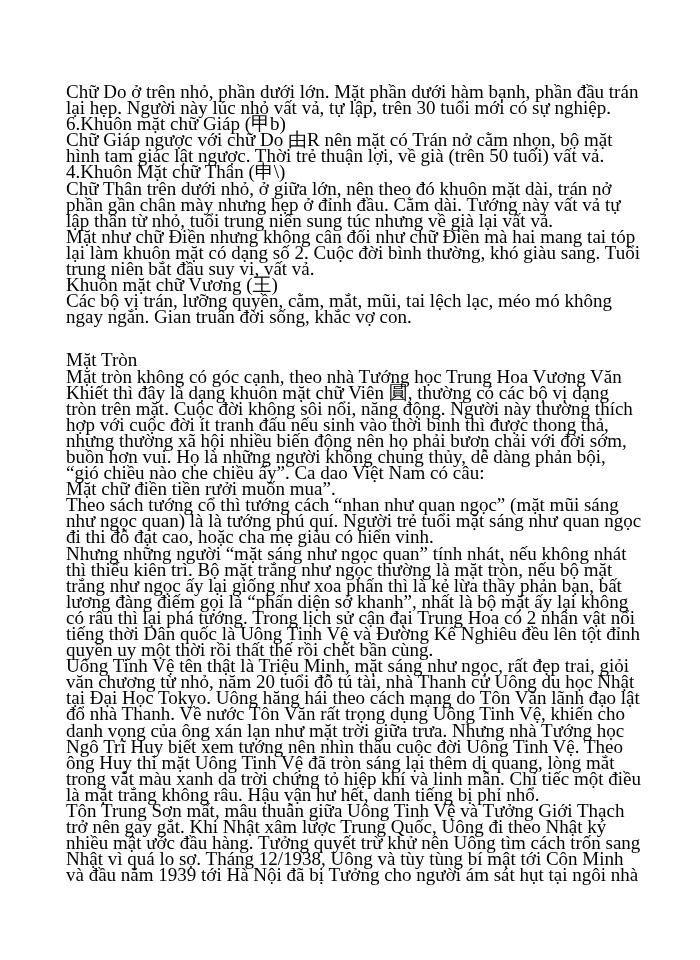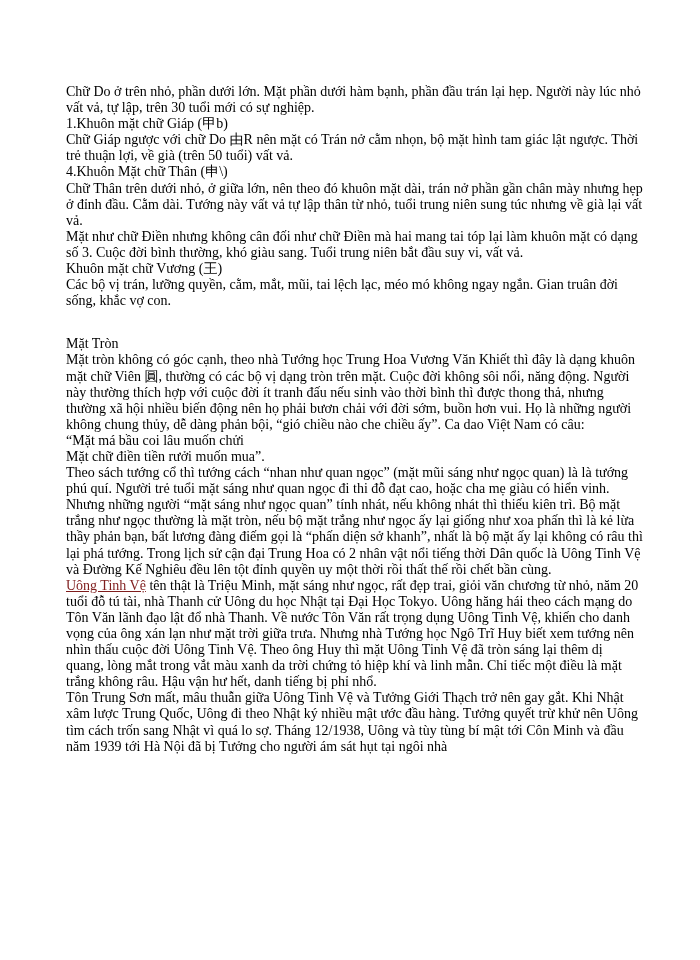--- a/index.html
+++ b/index.html
@@ -13,49 +13,47 @@
     position: relative;
     overflow: hidden;
   }
   .doc-page {
     position: absolute;
     top: 84px;
     left: 66px;
     width: 577px;
     color: #000000;
     font-family: "Liberation Serif", "DejaVu Serif", serif;
-    font-size: 14px;
+    font-size: 19px;
     line-height: 16.1px;
     text-align: left;
   }
   .doc-page p {
     margin: 0;
     padding: 0;
   }
   .doc-page p.gap-above {
     margin-top: 27px;
   }
   .highlight-red {
-    color: #7f1d1d;
-    text-decoration: underline;
+    color: #000000;
   }
 </style>
 </head>
 <body>
 
 <div class="doc-page">
   <p>Chữ Do ở trên nhỏ, phần dưới lớn. Mặt phần dưới hàm bạnh, phần đầu trán lại hẹp. Người này lúc nhỏ vất vả, tự lập, trên 30 tuổi mới có sự nghiệp.</p>
-  <p>1.Khuôn mặt chữ Giáp (甲b)</p>
+  <p>6.Khuôn mặt chữ Giáp (甲b)</p>
   <p>Chữ Giáp ngược với chữ Do 由R nên mặt có Trán nở cằm nhọn, bộ mặt hình tam giác lật ngược. Thời trẻ thuận lợi, về già (trên 50 tuổi) vất vả.</p>
   <p>4.Khuôn Mặt chữ Thân (申\)</p>
   <p>Chữ Thân trên dưới nhỏ, ở giữa lớn, nên theo đó khuôn mặt dài, trán nở phần gần chân mày nhưng hẹp ở đỉnh đầu. Cằm dài. Tướng này vất vả tự lập thân từ nhỏ, tuổi trung niên sung túc nhưng về già lại vất vả.</p>
-  <p>Mặt như chữ Điền nhưng không cân đối như chữ Điền mà hai mang tai tóp lại làm khuôn mặt có dạng số 3. Cuộc đời bình thường, khó giàu sang. Tuổi trung niên bắt đầu suy vi, vất vả.</p>
+  <p>Mặt như chữ Điền nhưng không cân đối như chữ Điền mà hai mang tai tóp lại làm khuôn mặt có dạng số 2. Cuộc đời bình thường, khó giàu sang. Tuổi trung niên bắt đầu suy vi, vất vả.</p>
   <p>Khuôn mặt chữ Vương (王)</p>
   <p>Các bộ vị trán, lưỡng quyền, cằm, mắt, mũi, tai lệch lạc, méo mó không ngay ngắn. Gian truân đời sống, khắc vợ con.</p>
   <p class="gap-above">Mặt Tròn</p>
   <p>Mặt tròn không có góc cạnh, theo nhà Tướng học Trung Hoa Vương Văn Khiết thì đây là dạng khuôn mặt chữ Viên 圓, thường có các bộ vị dạng tròn trên mặt. Cuộc đời không sôi nổi, năng động. Người này thường thích hợp với cuộc đời ít tranh đấu nếu sinh vào thời bình thì được thong thả, nhưng thường xã hội nhiều biến động nên họ phải bươn chải với đời sớm, buồn hơn vui. Họ là những người không chung thủy, dễ dàng phản bội, “gió chiều nào che chiều ấy”. Ca dao Việt Nam có câu:</p>
-  <p>“Mặt má bầu coi lâu muốn chửi</p>
   <p>Mặt chữ điền tiền rưởi muốn mua”.</p>
   <p>Theo sách tướng cổ thì tướng cách “nhan như quan ngọc” (mặt mũi sáng như ngọc quan) là là tướng phú quí. Người trẻ tuổi mặt sáng như quan ngọc đi thi đỗ đạt cao, hoặc cha mẹ giàu có hiển vinh.</p>
   <p>Nhưng những người “mặt sáng như ngọc quan” tính nhát, nếu không nhát thì thiếu kiên trì. Bộ mặt trắng như ngọc thường là mặt tròn, nếu bộ mặt trắng như ngọc ấy lại giống như xoa phấn thì là kẻ lừa thầy phản bạn, bất lương đàng điếm gọi là “phấn diện sở khanh”, nhất là bộ mặt ấy lại không có râu thì lại phá tướng. Trong lịch sử cận đại Trung Hoa có 2 nhân vật nổi tiếng thời Dân quốc là Uông Tinh Vệ và Đường Kế Nghiêu đều lên tột đỉnh quyền uy một thời rồi thất thế rồi chết bần cùng.</p>
   <p><span class="highlight-red">Uông Tinh Vệ</span><span> tên thật là Triệu Minh, mặt sáng như ngọc, rất đẹp trai, giỏi văn chương từ nhỏ, năm 20 tuổi đỗ tú tài, nhà Thanh cử Uông du học Nhật tại Đại Học Tokyo. Uông hăng hái theo cách mạng do Tôn Văn lãnh đạo lật đổ nhà Thanh. Về nước Tôn Văn rất trọng dụng Uông Tinh Vệ, khiến cho danh vọng của ông xán lạn như mặt trời giữa trưa. Nhưng nhà Tướng học Ngô Trĩ Huy biết xem tướng nên nhìn thấu cuộc đời Uông Tinh Vệ. Theo ông Huy thì mặt Uông Tinh Vệ đã tròn sáng lại thêm dị quang, lòng mắt trong vắt màu xanh da trời chứng tỏ hiệp khí và linh mẫn. Chỉ tiếc một điều là mặt trắng không râu. Hậu vận hư hết, danh tiếng bị phỉ nhổ.</span></p>
   <p>Tôn Trung Sơn mất, mâu thuẫn giữa Uông Tinh Vệ và Tưởng Giới Thạch trở nên gay gắt. Khi Nhật xâm lược Trung Quốc, Uông đi theo Nhật ký nhiều mật ước đầu hàng. Tưởng quyết trừ khử nên Uông tìm cách trốn sang Nhật vì quá lo sợ. Tháng 12/1938, Uông và tùy tùng bí mật tới Côn Minh và đầu năm 1939 tới Hà Nội đã bị Tưởng cho người ám sát hụt tại ngôi nhà</p>
 </div>
 
 </body></html>

